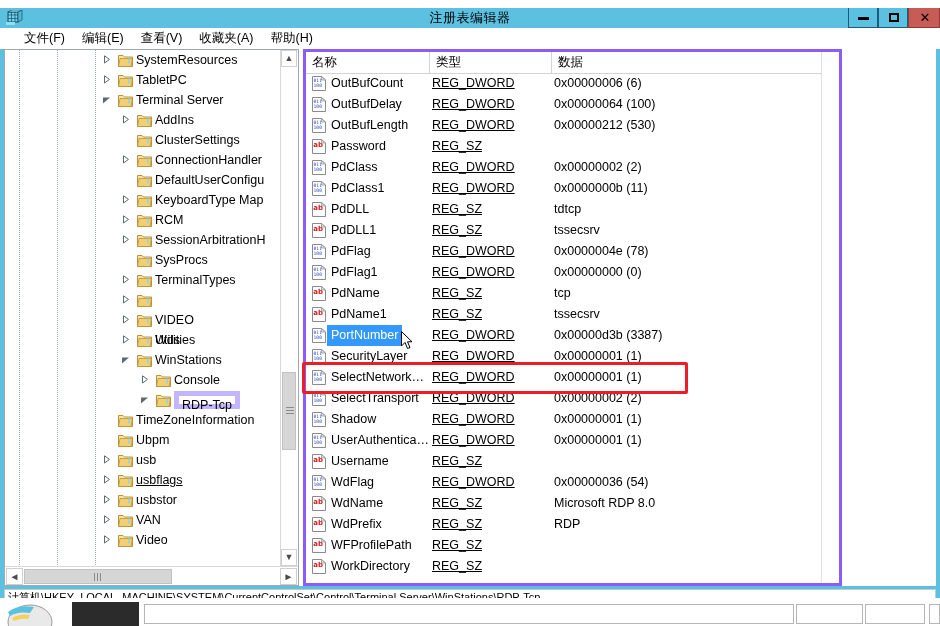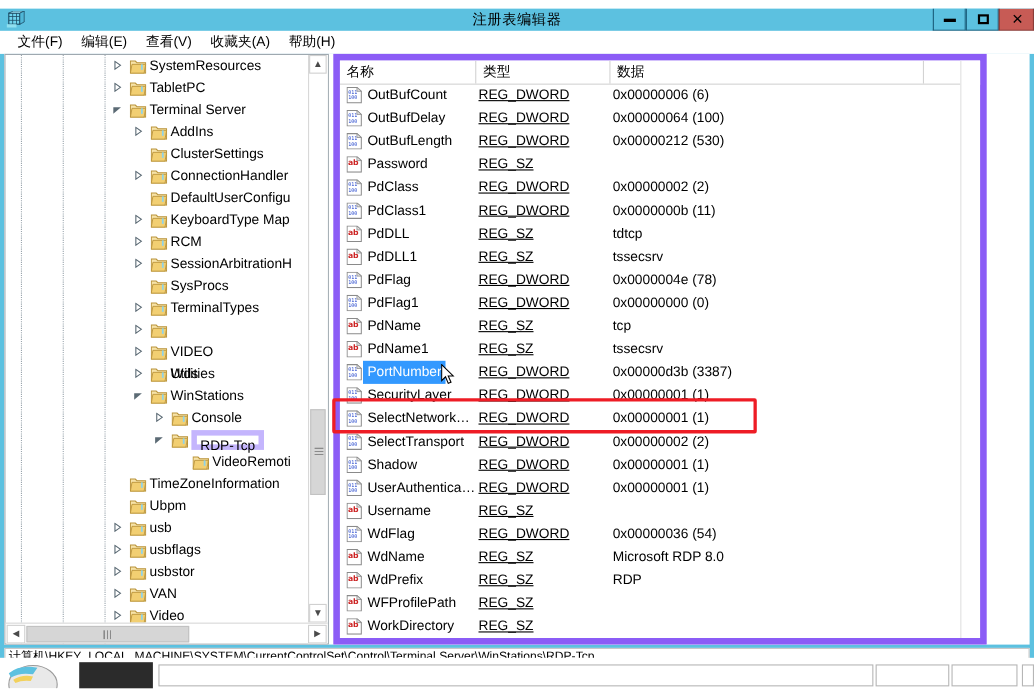--- a/index.html
+++ b/index.html
@@ -90,21 +90,21 @@
   }
 
   
   .menubar {
     position: absolute;
     left: 0; top: 20px;
     width: 940px; height: 21px;
     background: #ffffff;
     display: flex;
     align-items: center;
-    padding-left: 8px;
+    padding-left: 16px;
     box-sizing: border-box;
   }
   .menu-item {
     font-size: 12.5px;
     color: #000;
     padding: 1px 9px 1px 8px;
     white-space: nowrap;
     cursor: default;
   }
 
@@ -258,23 +258,23 @@
       linear-gradient(to right,
         #8a8a8a 0px, #8a8a8a 1px, transparent 1px, transparent 3px,
         #8a8a8a 3px, #8a8a8a 4px, transparent 4px, transparent 6px,
         #8a8a8a 6px, #8a8a8a 7px, transparent 7px);
   }
 
   
   .list-pane {
     position: absolute;
     left: 299px; top: 0;
-    width: 594px; height: 537px;
-    background: #ffffff;
-    border: 6px solid #8b5cf6;
+    width: 539px; height: 537px;
+    background: #ffffff;
+    border: 3px solid #8b5cf6;
     box-sizing: border-box;
     overflow: hidden;
   }
   .list-header {
     position: absolute;
     left: 0; top: 0;
     width: 631px; height: 21px;
     background: #ffffff;
     border-bottom: 1px solid #d3d3d3;
   }
@@ -646,28 +646,20 @@
                   <path d="M1 2.5 L8 2.5 L1 8.5 Z" fill="#5b6a74"></path>
                 </svg></span>
               <span class="folder" style="left: 138px;"><svg width="15" height="14" viewBox="0 0 15 14">
                   <path d="M0.5 2.5 L5 2.5 L6.5 4 L14.5 4 L14.5 13.5 L0.5 13.5 Z" fill="#f7e3a8" stroke="#b9933a" stroke-width="1"></path>
                   <path d="M2 5.5 L14.5 5.5 L13 13.5 L0.5 13.5 Z" fill="#f2cf72" stroke="#b9933a" stroke-width="0.8"></path>
                   <rect x="10.2" y="5.5" width="1.6" height="5" fill="#8fd3ea"></rect>
                 </svg></span>
               <span class="tlabel selected" style="left: 156px;">RDP-Tcp</span>
             </div>
             <div class="tree-row">
-              <span class="folder" style="left: 157px;"><svg width="15" height="14" viewBox="0 0 15 14">
-                  <path d="M0.5 2.5 L5 2.5 L6.5 4 L14.5 4 L14.5 13.5 L0.5 13.5 Z" fill="#f7e3a8" stroke="#b9933a" stroke-width="1"></path>
-                  <path d="M2 5.5 L14.5 5.5 L13 13.5 L0.5 13.5 Z" fill="#f2cf72" stroke="#b9933a" stroke-width="0.8"></path>
-                  <rect x="10.2" y="5.5" width="1.6" height="5" fill="#8fd3ea"></rect>
-                </svg></span>
-              <span class="tlabel" style="left: 175px;">VideoRemoti</span>
-            </div>
-            <div class="tree-row">
               <span class="folder" style="left: 100px;"><svg width="15" height="14" viewBox="0 0 15 14">
                   <path d="M0.5 2.5 L5 2.5 L6.5 4 L14.5 4 L14.5 13.5 L0.5 13.5 Z" fill="#f7e3a8" stroke="#b9933a" stroke-width="1"></path>
                   <path d="M2 5.5 L14.5 5.5 L13 13.5 L0.5 13.5 Z" fill="#f2cf72" stroke="#b9933a" stroke-width="0.8"></path>
                   <rect x="10.2" y="5.5" width="1.6" height="5" fill="#8fd3ea"></rect>
                 </svg></span>
               <span class="tlabel" style="left: 118px;">TimeZoneInformation</span>
             </div>
             <div class="tree-row">
               <span class="folder" style="left: 100px;"><svg width="15" height="14" viewBox="0 0 15 14">
                   <path d="M0.5 2.5 L5 2.5 L6.5 4 L14.5 4 L14.5 13.5 L0.5 13.5 Z" fill="#f7e3a8" stroke="#b9933a" stroke-width="1"></path>
@@ -689,21 +681,21 @@
             </div>
             <div class="tree-row">
               <span class="twisty" style="left: 84px;"><svg width="9" height="9" viewBox="0 0 9 9">
                   <path d="M2.5 0.8 L7.5 4.4 L2.5 8 Z" fill="none" stroke="#5b6a74" stroke-width="1"></path>
                 </svg></span>
               <span class="folder" style="left: 100px;"><svg width="15" height="14" viewBox="0 0 15 14">
                   <path d="M0.5 2.5 L5 2.5 L6.5 4 L14.5 4 L14.5 13.5 L0.5 13.5 Z" fill="#f7e3a8" stroke="#b9933a" stroke-width="1"></path>
                   <path d="M2 5.5 L14.5 5.5 L13 13.5 L0.5 13.5 Z" fill="#f2cf72" stroke="#b9933a" stroke-width="0.8"></path>
                   <rect x="10.2" y="5.5" width="1.6" height="5" fill="#8fd3ea"></rect>
                 </svg></span>
-              <span class="tlabel" style="left: 118px;">usbflags</span>
+              <span class="tlabel" style="left: 118px; text-decoration: underline;">usbflags</span>
             </div>
             <div class="tree-row">
               <span class="twisty" style="left: 84px;"><svg width="9" height="9" viewBox="0 0 9 9">
                   <path d="M2.5 0.8 L7.5 4.4 L2.5 8 Z" fill="none" stroke="#5b6a74" stroke-width="1"></path>
                 </svg></span>
               <span class="folder" style="left: 100px;"><svg width="15" height="14" viewBox="0 0 15 14">
                   <path d="M0.5 2.5 L5 2.5 L6.5 4 L14.5 4 L14.5 13.5 L0.5 13.5 Z" fill="#f7e3a8" stroke="#b9933a" stroke-width="1"></path>
                   <path d="M2 5.5 L14.5 5.5 L13 13.5 L0.5 13.5 Z" fill="#f2cf72" stroke="#b9933a" stroke-width="0.8"></path>
                   <rect x="10.2" y="5.5" width="1.6" height="5" fill="#8fd3ea"></rect>
                 </svg></span>

